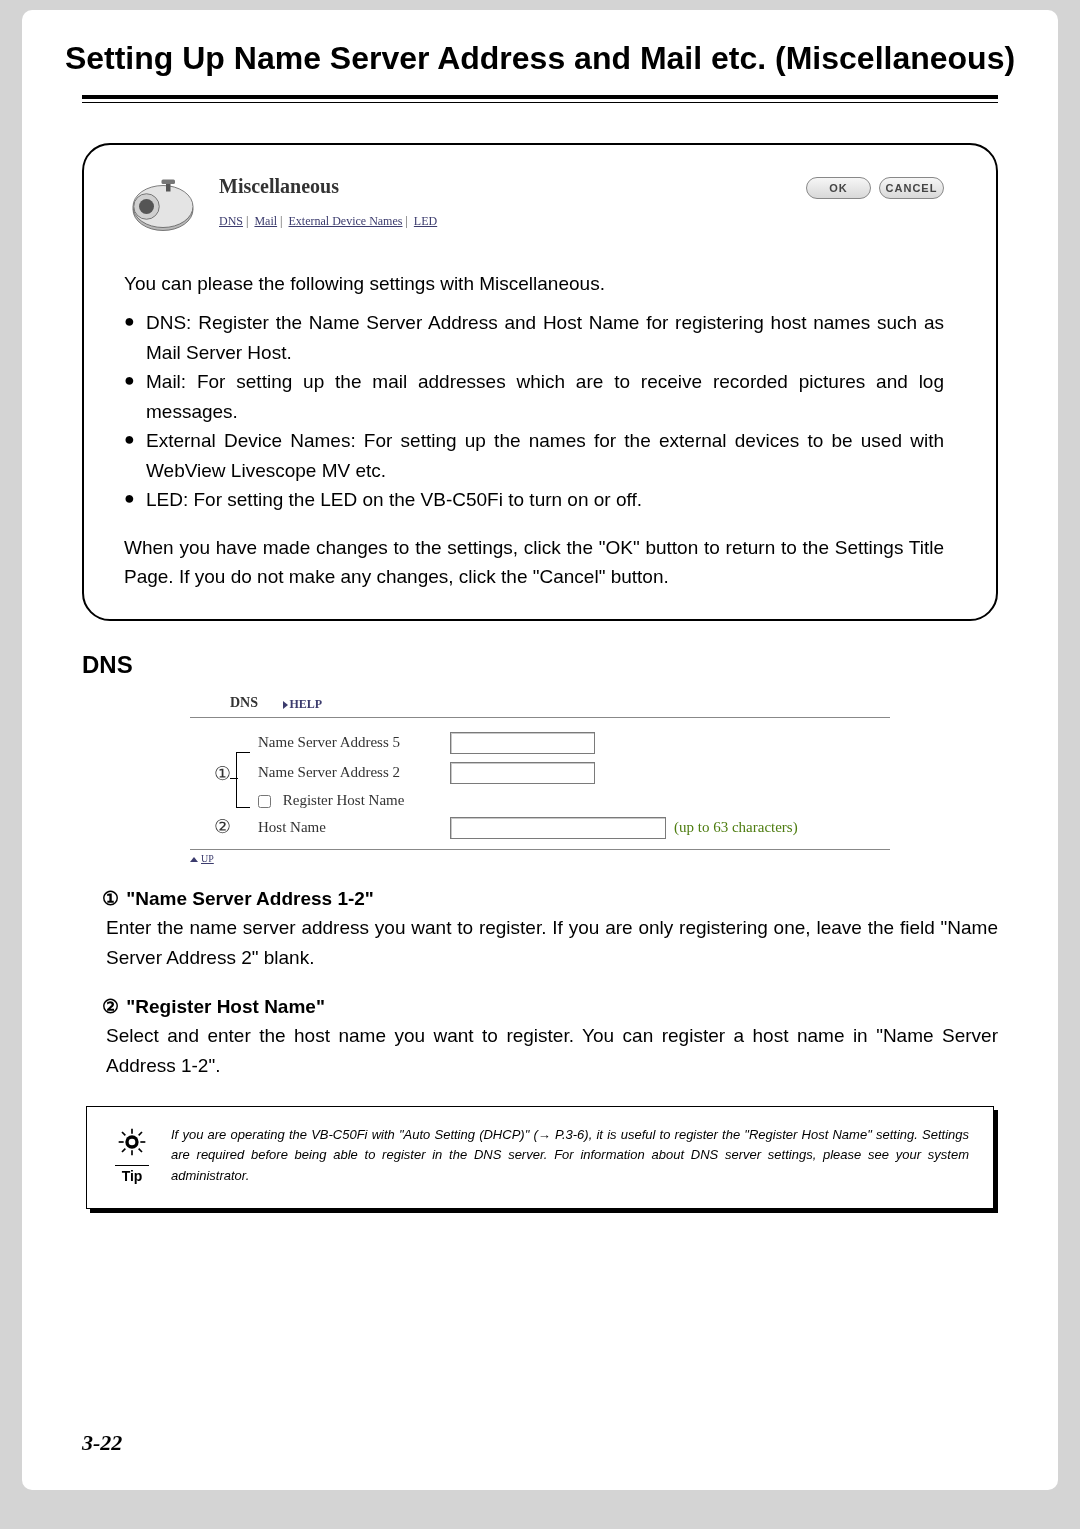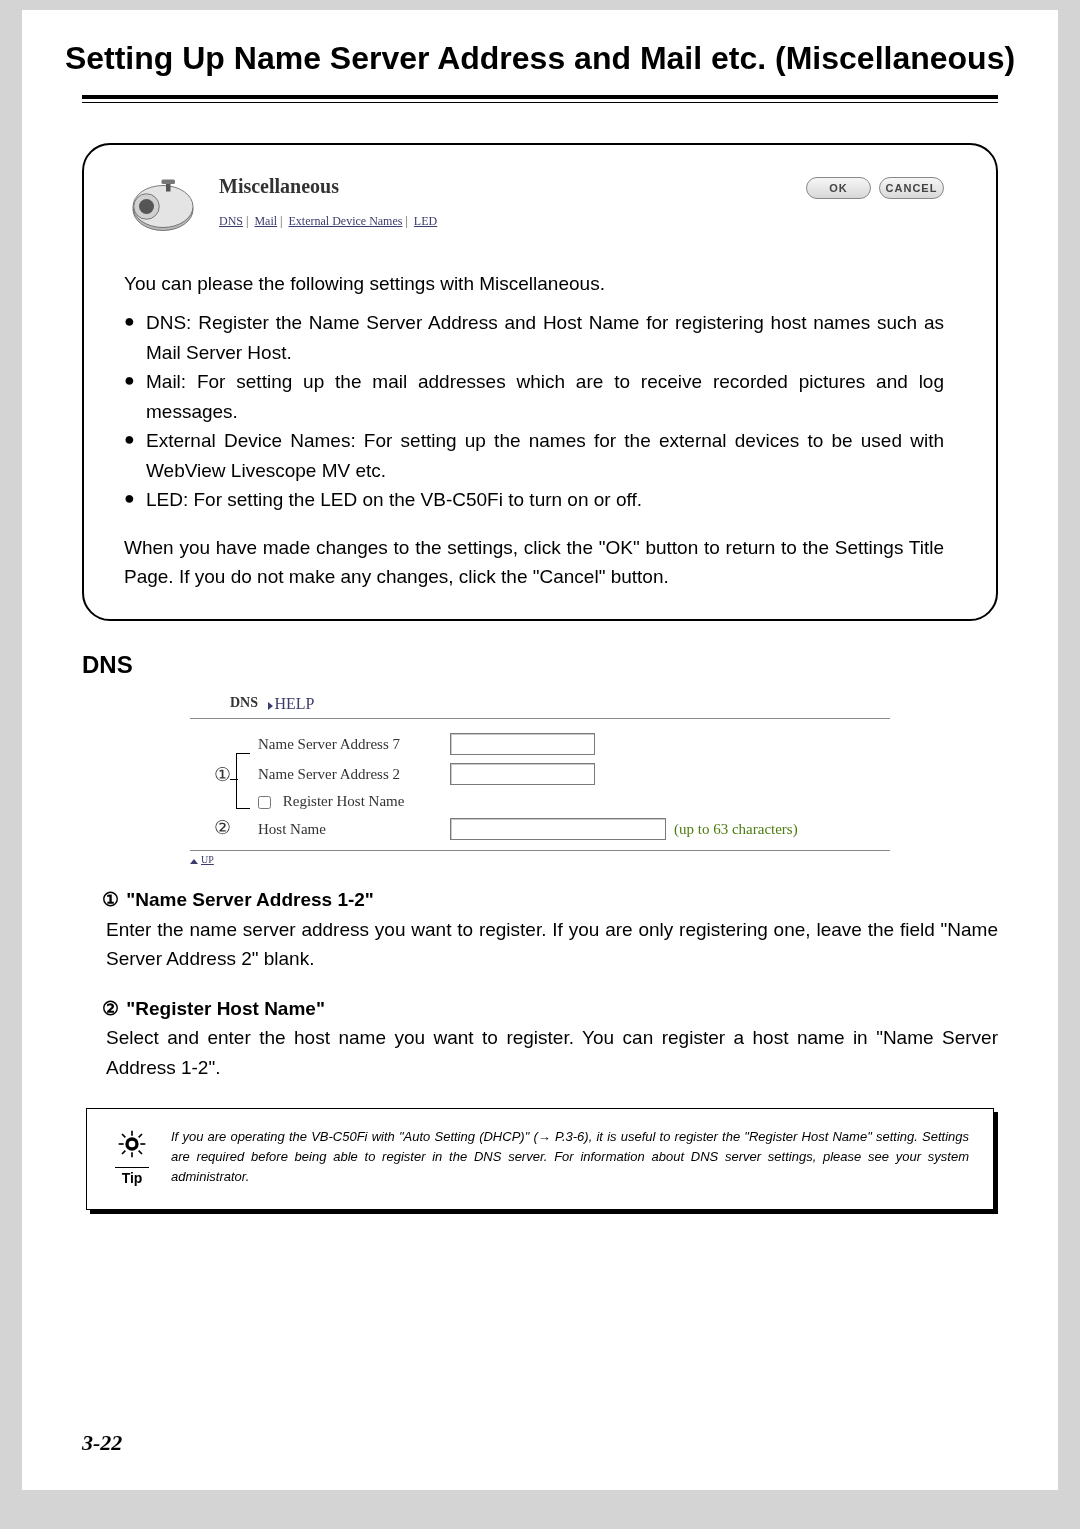--- a/index.html
+++ b/index.html
@@ -12,20 +12,21 @@
     position: relative;
   }
   .page {
     position: absolute;
     left: 22px;
     top: 10px;
     width: 1036px;
     height: 1480px;
     background: #fff;
     padding: 0;
+    border-radius: 10px;
   }
   .page-title {
     font-size: 32px;
     font-weight: bold;
     text-align: center;
     padding: 30px 20px 10px 20px;
   }
   .title-underline {
     margin: 8px 60px 0 60px;
     border-top: 4px solid #000;
@@ -119,24 +120,24 @@
     font-family: Georgia, 'Times New Roman', serif;
     color: #333;
   }
   .dns-bar {
     border-bottom: 1px solid #888;
     padding: 4px 0 5px 40px;
     font-size: 14px;
     font-weight: bold;
   }
   .help-pill {
-    font-size: 16px;
-    font-weight: normal;
+    font-size: 12px;
+    font-weight: bold;
     color: #3b3b6d;
-    margin-left: 6px;
+    margin-left: 21px;
     vertical-align: middle;
   }
   .help-tri {
     display: inline-block;
     width: 0; height: 0;
     border-top: 4px solid transparent;
     border-bottom: 4px solid transparent;
     border-left: 5px solid #3b3b6d;
     margin-right: 2px;
     vertical-align: middle;
@@ -317,21 +318,21 @@
       <span>DNS</span>
       <span class="help-pill"><span class="help-tri"></span><span>HELP</span></span>
     </div>
     <div class="dns-rows">
       <span class="callout co1">①</span>
       <span class="bracket1"></span>
       <span class="dash1"></span>
       <span class="callout co2">②</span>
 
       <div class="dns-row">
-        <div class="label-col">Name Server Address 7</div>
+        <div class="label-col">Name Server Address 5</div>
         <div class="input-col"><input type="text" style=""></div>
       </div>
       <div class="dns-row">
         <div class="label-col">Name Server Address 2</div>
         <div class="input-col"><input type="text" style=""></div>
       </div>
       <div class="dns-row">
         <div class="label-col">
           <input type="checkbox" style="">
           <span>Register Host Name</span>

